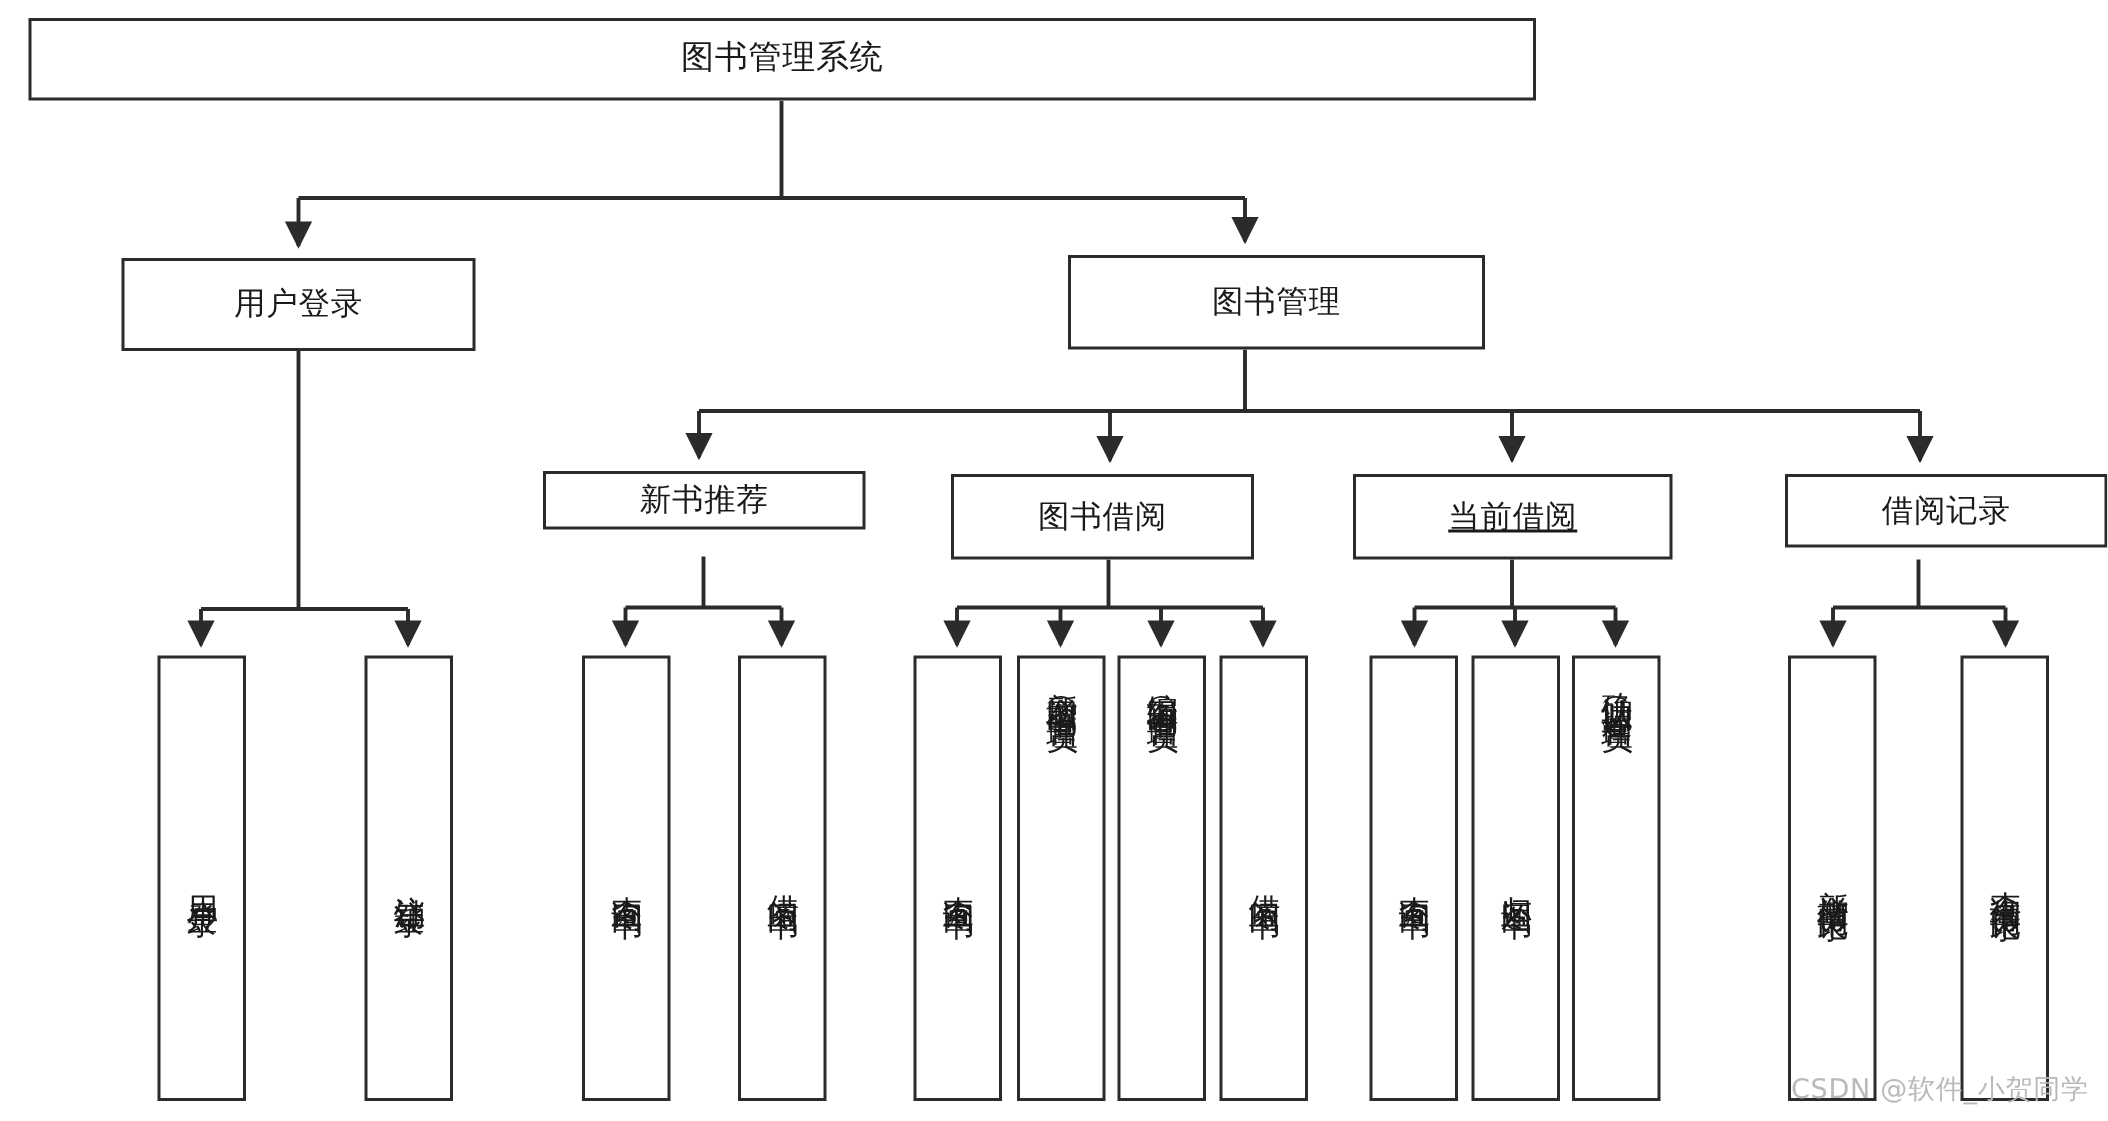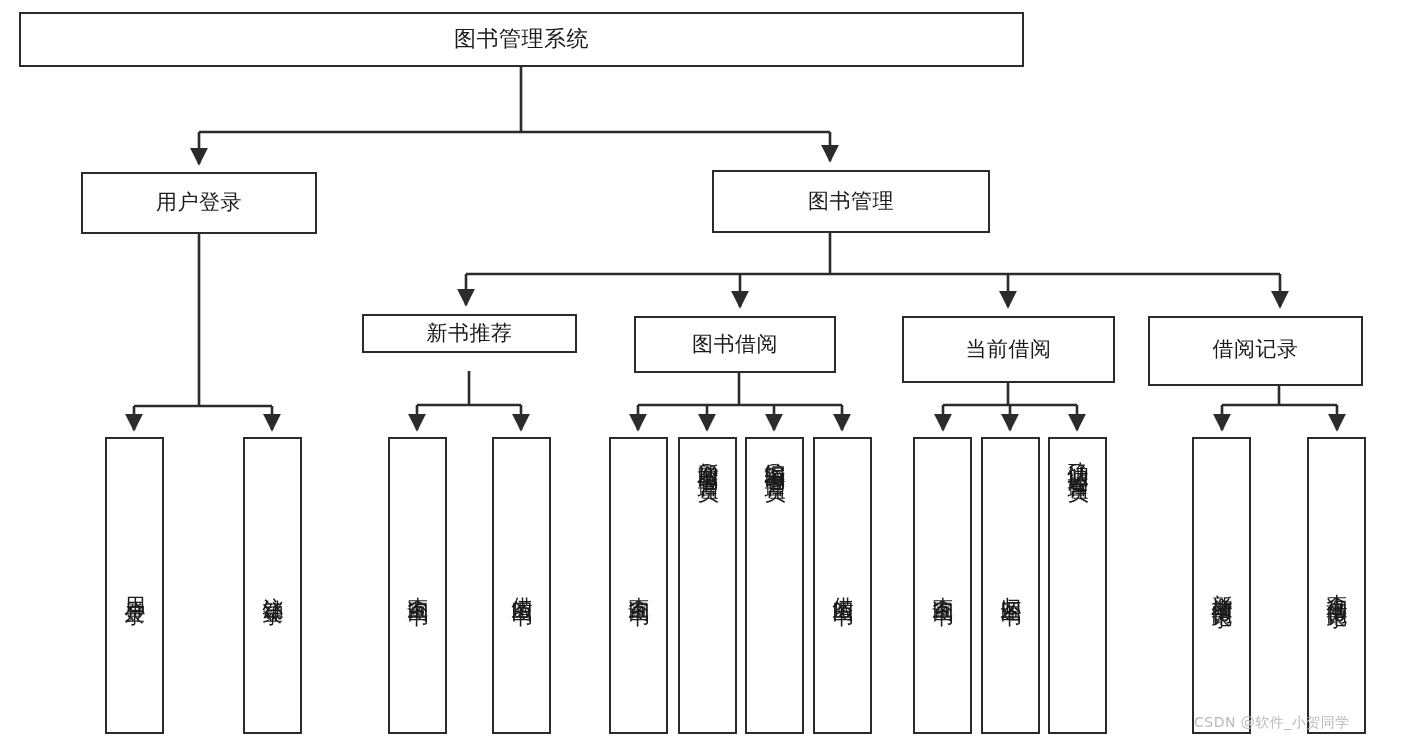--- a/index.html
+++ b/index.html
@@ -64,21 +64,21 @@
     white-space: nowrap;
   }
   
   .node.vert.centered {
     align-items: center;
     padding-top: 0;
   }
   .watermark {
     position: absolute;
     color: #b9b9b9;
-    font-size: 14px;
+    font-size: 18px;
     white-space: nowrap;
     letter-spacing: 0.5px;
   }
 </style>
 </head>
 <body>
 
 <div id="canvas">
 
   <svg class="connectors" viewBox="0 0 1405 747" width="1405" height="747">
@@ -144,25 +144,25 @@
   </div>
 
   <div class="node horiz" style="left:362px; top:314px; width:215px; height:39px;">
     <span class="label">新书推荐</span>
   </div>
 
   <div class="node horiz" style="left:634px; top:316px; width:202px; height:57px;">
     <span class="label">图书借阅</span>
   </div>
 
-  <div class="node horiz" style="left:902px; top:316px; width:213px; height:67px;">
+  <div class="node horiz" style="left:902px; top:316px; width:213px; height:57px;text-decoration:underline;">
     <span class="label">当前借阅</span>
   </div>
 
-  <div class="node horiz" style="left:1148px; top:316px; width:215px; height:70px;font-family:Liberation Mono, monospace;">
+  <div class="node horiz" style="left:1190px; top:316px; width:215px; height:49px;">
     <span class="label">借阅记录</span>
   </div>
 
   <div class="node vert centered" style="left:105px; top:437px; width:59px; height:297px;">
     <span class="label">用户登录</span>
   </div>
   <div class="node vert centered" style="left:243px; top:437px; width:59px; height:297px;">
     <span class="label">注销登录</span>
   </div>
 

